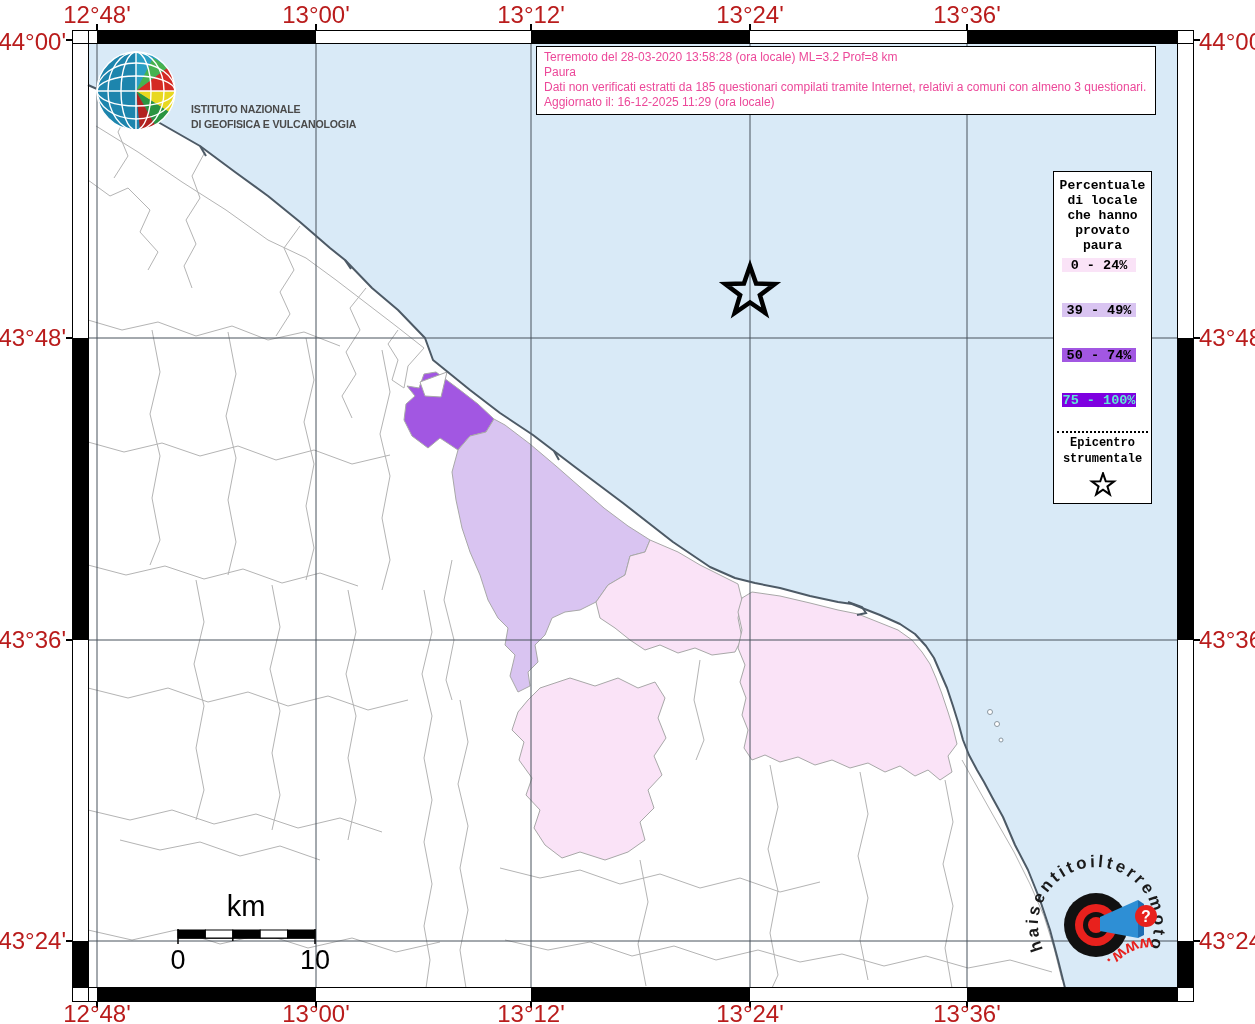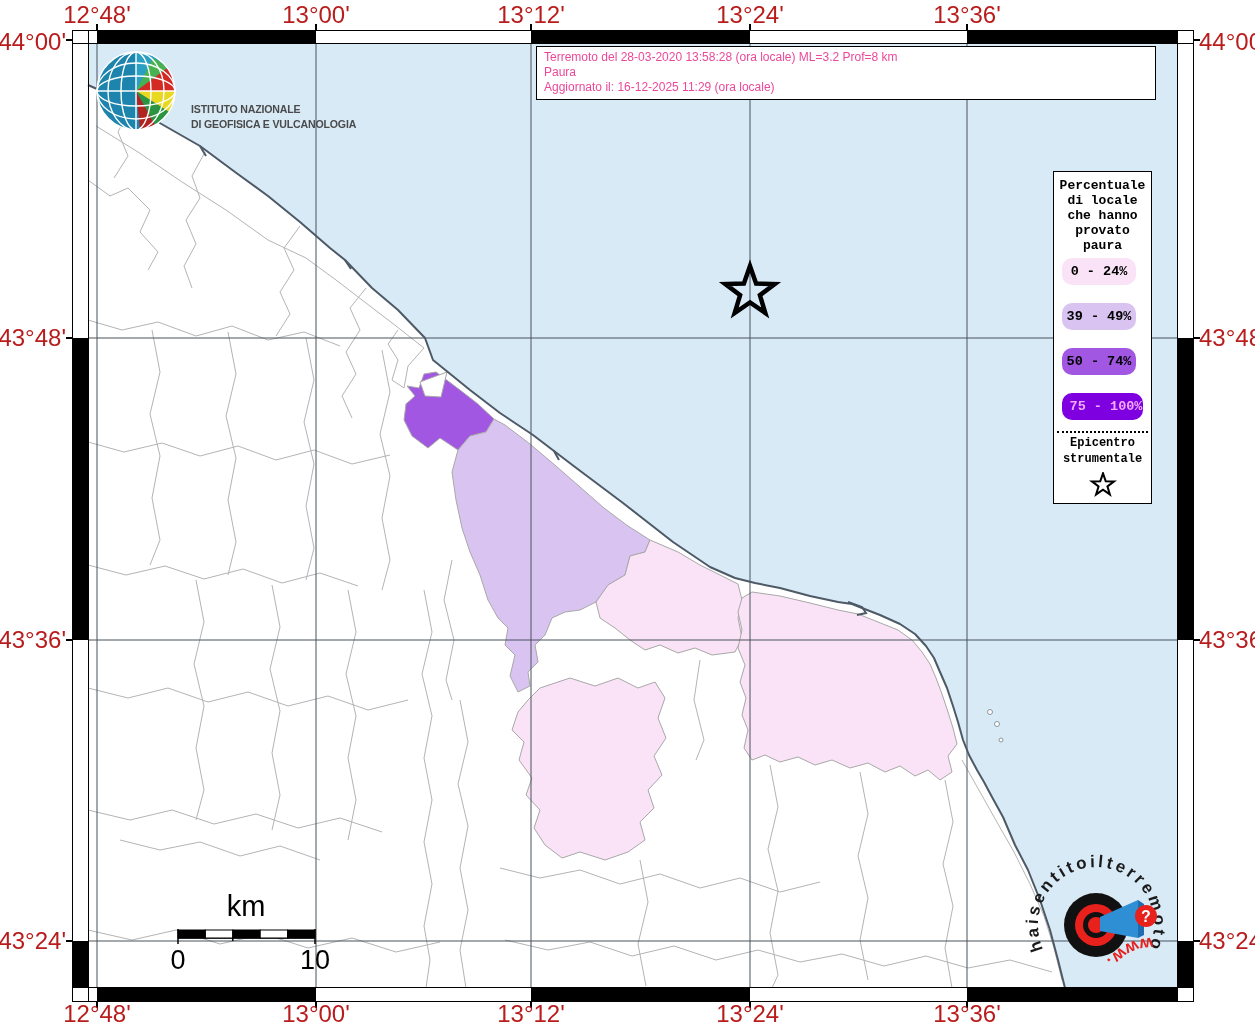--- a/index.html
+++ b/index.html
@@ -12,22 +12,22 @@
   .axis-right{transform:translateY(-50%);}
   .title-box{position:absolute;left:536px;top:46px;width:620px;box-sizing:border-box;
              border:1px solid #000;background:#fff;padding:3px 7px 4px 7px;
              font-size:12px;line-height:15px;color:#ec4899;white-space:nowrap;overflow:hidden;}
   .ingv{position:absolute;left:95px;top:50px;display:flex;align-items:flex-end;}
   .ingv-text{margin-left:14px;font-size:11.5px;font-weight:bold;color:#4a4a4a;
              line-height:15px;letter-spacing:-.2px;transform:scaleX(.92);transform-origin:left center;white-space:nowrap;}
   .legend{position:absolute;left:1053px;top:171px;width:99px;height:333px;box-sizing:border-box;
           border:1px solid #000;background:#fff;text-align:center;font-family:Liberation Mono, monospace;}
   .legend-title{font-size:13px;font-weight:bold;line-height:15px;margin-top:6px;}
-  .swatch{position:absolute;left:8px;width:74px;height:27px;display:flex;align-items:center;
-          justify-content:center;font-size:13.5px;font-weight:bold;border-radius:10px;}
+  .swatch{position:absolute;left:8px;width:74px;height:14px;display:flex;align-items:center;
+          justify-content:center;font-size:13.5px;font-weight:bold;}
   .legend-sep{position:absolute;left:3px;right:3px;top:259px;border-top:2px dotted #000;}
   .legend-epi{position:absolute;top:263px;width:100%;font-size:12px;font-weight:bold;line-height:16px;}
   .legend-star{position:absolute;left:50%;top:300px;transform:translateX(-50%);}
   .watermark{position:absolute;left:996px;top:825px;}
 </style>
 </head>
 <body>
 
 <div class="page">
 
@@ -192,20 +192,21 @@
 <div class="axis-label axis-left" style="left:66px;top:941px">43°24'</div>
 
 <div class="axis-label axis-right" style="left:1199px;top:42px">44°00'</div>
 <div class="axis-label axis-right" style="left:1199px;top:338px">43°48'</div>
 <div class="axis-label axis-right" style="left:1199px;top:640px">43°36'</div>
 <div class="axis-label axis-right" style="left:1199px;top:941px">43°24'</div>
 
 <div class="title-box">
   <div>Terremoto del 28-03-2020 13:58:28 (ora locale) ML=3.2 Prof=8 km</div>
   <div>Paura</div>
+  <div>Dati non verificati estratti da 185 questionari compilati tramite Internet, relativi a comuni con almeno 3 questionari.</div>
   <div>Aggiornato il: 16-12-2025 11:29 (ora locale)</div>
 </div>
 
 <div class="ingv">
   <svg width="82" height="82" viewBox="0 0 82 82">
     <circle cx="41" cy="41" r="39" fill="#1d85ad"></circle>
     <path d="M41,2 A39,39 0 0 1 80,41 L41,41 Z" fill="#2a9fc4"></path>
     <path d="M41,41 L72,18 A39,39 0 0 1 80,41 Z" fill="#d42a24"></path>
     <path d="M41,41 L80,41 A39,39 0 0 1 74,62 Z" fill="#e8d820"></path>
     <path d="M41,41 L74,62 A39,39 0 0 1 60,75 Z" fill="#2a9440"></path>
@@ -237,21 +238,21 @@
   </div>
   <div class="swatch" style="top: 86px; background-color: rgb(250, 227, 247);">
         <span>0 - 24%</span>
       </div>
   <div class="swatch" style="top: 131px; background-color: rgb(217, 196, 241);">
         <span>39 - 49%</span>
       </div>
   <div class="swatch" style="top: 176px; background-color: rgb(162, 87, 226);">
         <span>50 - 74%</span>
       </div>
-  <div class="swatch" style="top: 221px; color: #f0abfc; background-color: rgb(126, 0, 224); padding-left: 7px;">
+  <div class="swatch" style="top: 221px; color: #5eead4; background-color: rgb(126, 0, 224);">
         <span>75 - 100%</span>
       </div>
   <div class="legend-sep"></div>
   <div class="legend-epi">
     <div>Epicentro</div>
     <div>strumentale</div>
   </div>
   <svg class="legend-star" width="28" height="26" viewBox="-14 -13 28 26">
     <path transform="scale(0.45)" fill="#fff" stroke="#000" stroke-width="4.5" d="M0,-26 L-6.1,-8.4 L-24.7,-8 L-9.9,3.2 L-15.3,21 L0,10.4 L15.3,21 L9.9,3.2 L24.7,-8 L6.1,-8.4 Z"></path>
   </svg>

